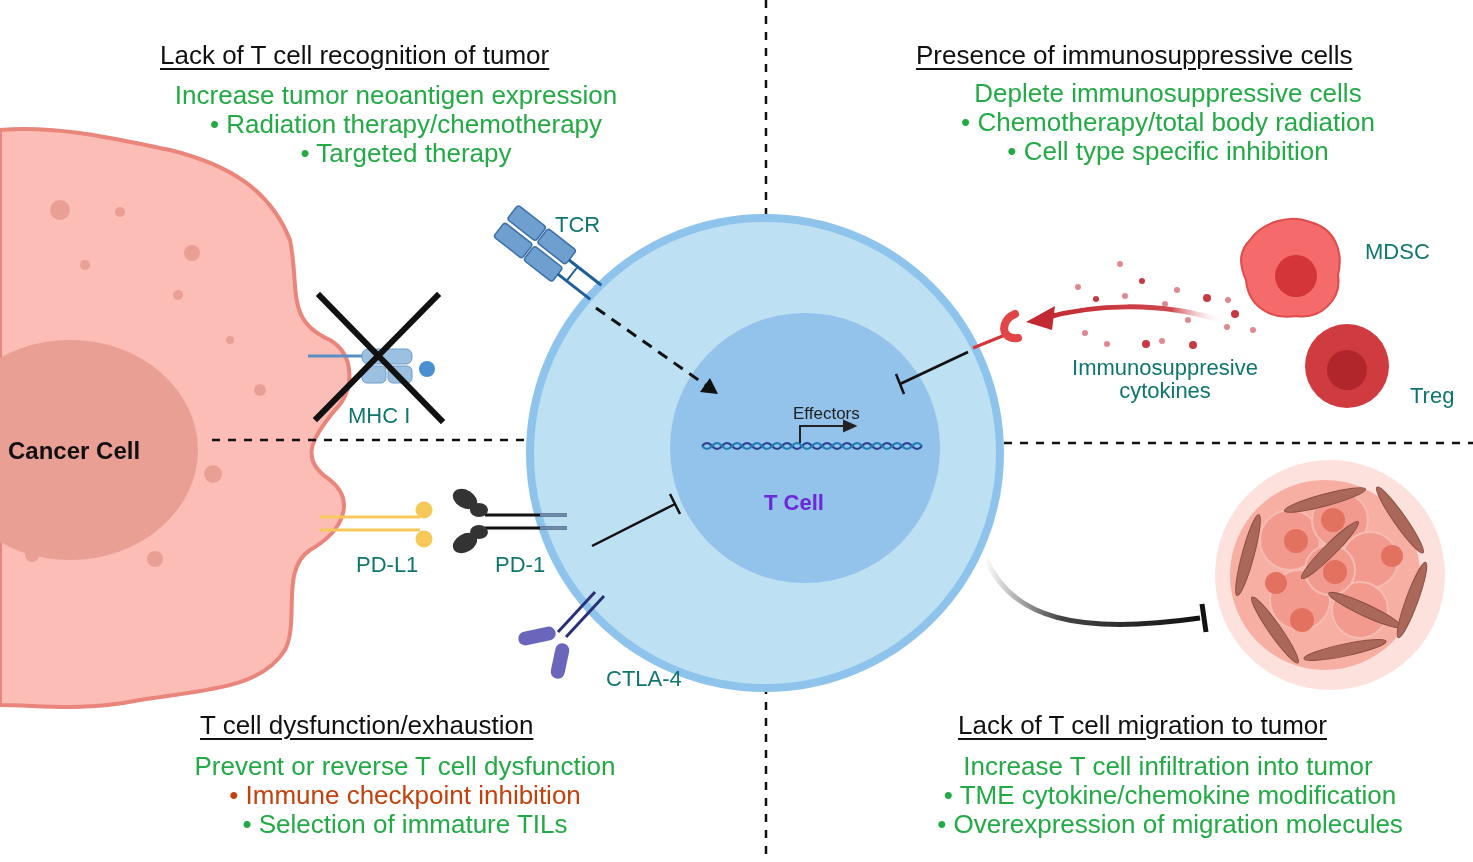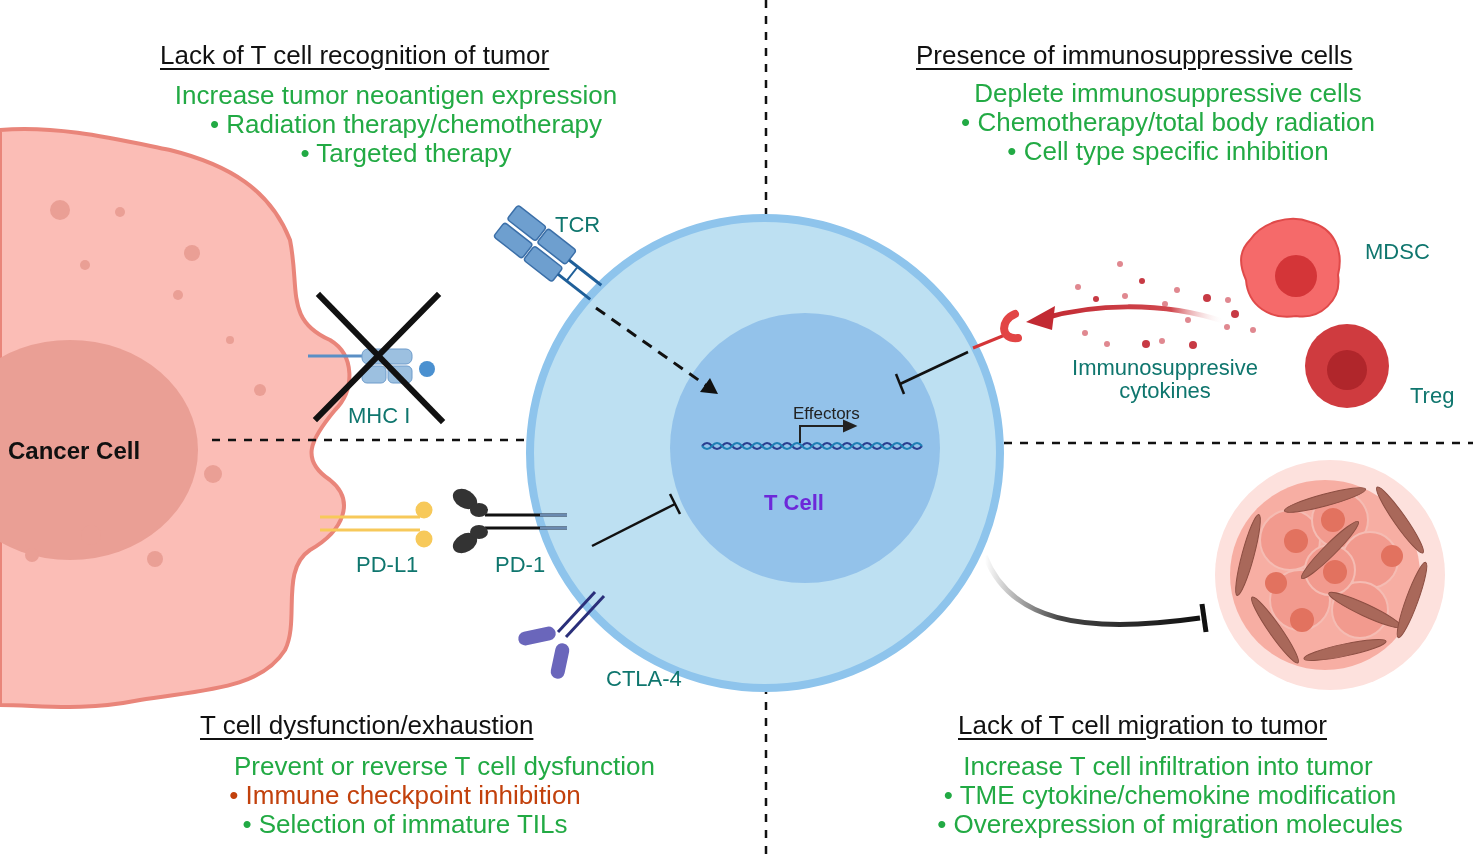--- a/index.html
+++ b/index.html
@@ -205,21 +205,21 @@
 <div class="txt green" style="left: 146px; top: 81px; width: 500px; color: rgb(34, 170, 68);">Increase tumor neoantigen expression</div>
 <div class="txt green" style="left: 146px; top: 110px; width: 520px; color: rgb(34, 170, 68);">• Radiation therapy/chemotherapy</div>
 <div class="txt green" style="left: 146px; top: 139px; width: 520px; color: rgb(34, 170, 68);">• Targeted therapy</div>
 
 <div class="txt heading" style="left:916px; top:40px;">Presence of immunosuppressive cells</div>
 <div class="txt green" style="left: 918px; top: 79px; width: 500px; color: rgb(34, 170, 68);">Deplete immunosuppressive cells</div>
 <div class="txt green" style="left: 918px; top: 108px; width: 500px; color: rgb(34, 170, 68);">• Chemotherapy/total body radiation</div>
 <div class="txt green" style="left: 918px; top: 137px; width: 500px; color: rgb(34, 170, 68);">• Cell type specific inhibition</div>
 
 <div class="txt heading" style="left:200px; top:710px;">T cell dysfunction/exhaustion</div>
-<div class="txt green" style="left: 155px; top: 752px; width: 500px; color: rgb(34, 170, 68); text-align: right;">Prevent or reverse T cell dysfunction</div>
+<div class="txt green" style="left: 155px; top: 752px; width: 500px; color: rgb(34, 170, 68);">Prevent or reverse T cell dysfunction</div>
 <div class="txt green" style="left: 155px; top: 781px; width: 500px; color: #c2410c;">• Immune checkpoint inhibition</div>
 <div class="txt green" style="left: 155px; top: 810px; width: 500px; color: rgb(34, 170, 68);">• Selection of immature TILs</div>
 
 <div class="txt heading" style="left:958px; top:710px;">Lack of T cell migration to tumor</div>
 <div class="txt green" style="left: 918px; top: 752px; width: 500px; color: rgb(34, 170, 68);">Increase T cell infiltration into tumor</div>
 <div class="txt green" style="left: 900px; top: 781px; width: 540px; color: rgb(34, 170, 68);">• TME cytokine/chemokine modification</div>
 <div class="txt green" style="left: 900px; top: 810px; width: 540px; color: rgb(34, 170, 68);">• Overexpression of migration molecules</div>
 
 <div class="txt bold" style="left:8px; top:437px; font-size:24px; color:#111;">Cancer Cell</div>
 <div class="txt bold" style="left:764px; top:490px; font-size:22px; color:#6d28d9;">T Cell</div>

